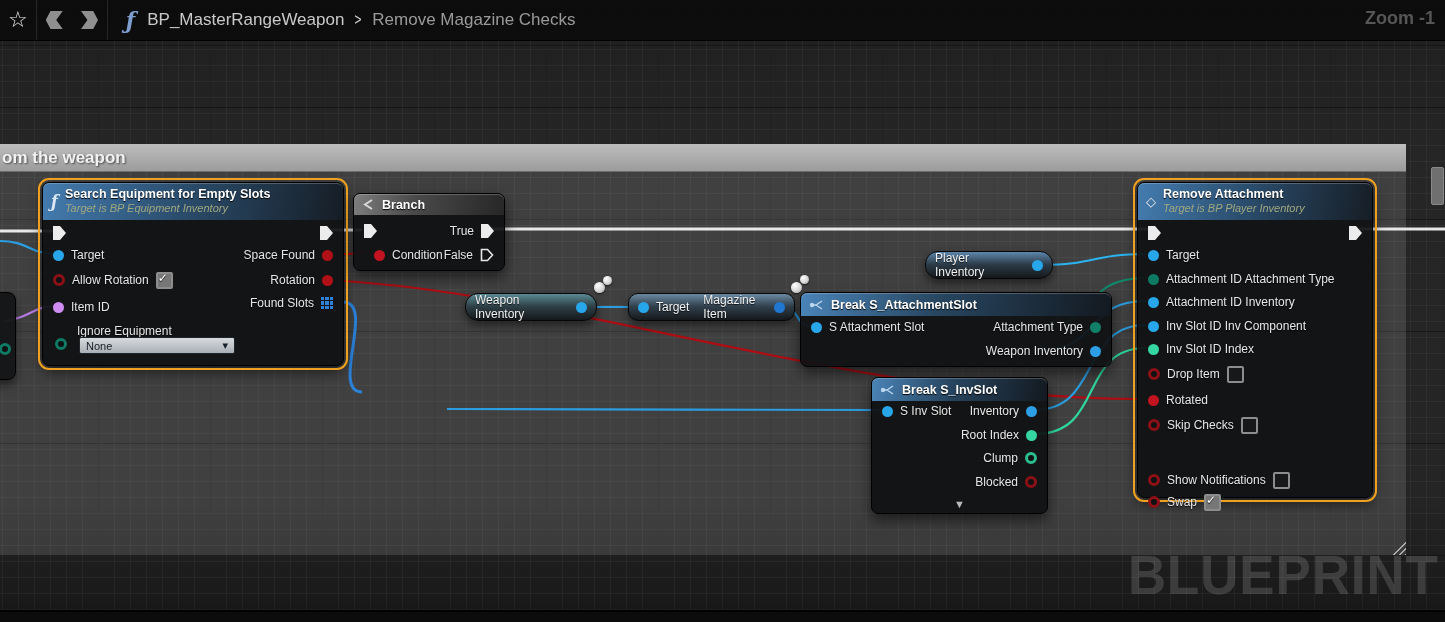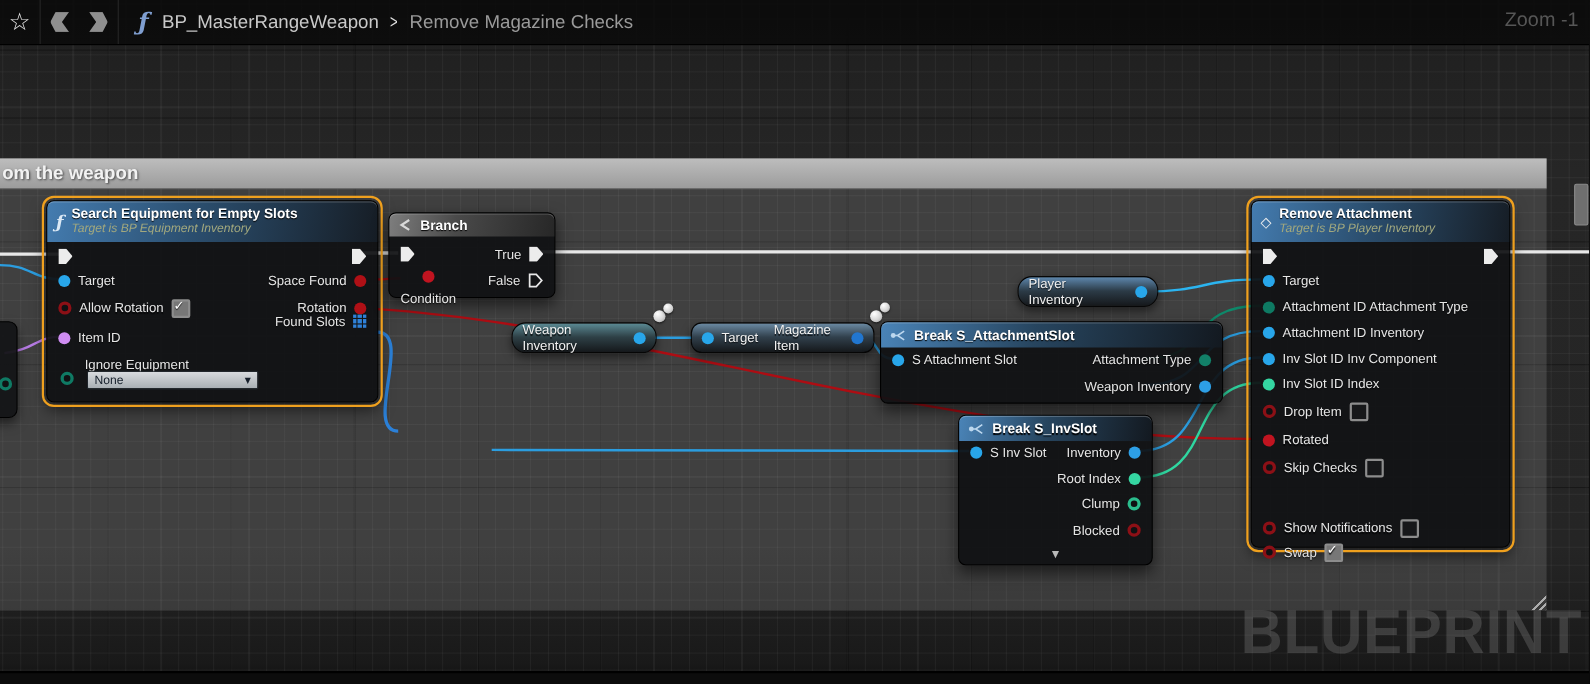--- a/index.html
+++ b/index.html
@@ -19,21 +19,21 @@
   .topbar .vsep{width:1px;height:40px;background:#262626;}
   .star{color:#e8e8e8;font-size:22px;margin:0 8px;line-height:40px;}
   .navarrow{width:17px;height:18px;background:#8f8f8f;margin:0 9px;
     clip-path:polygon(100% 0,62% 50%,100% 100%,28% 100%,0 50%,28% 0);}
   .navarrow.fwd{transform:scaleX(-1);}
   .ficon-top{color:#7f9ed0;font-family:"DejaVu Serif","Liberation Serif",serif;font-style:italic;
     font-weight:bold;font-size:22px;margin:0 12px 0 18px;}
   .crumb-root{color:#c9c9c9;font-size:17px;}
   .crumb-sep{color:#e0e0e0;font-size:17px;margin:0 9px;transform:scaleX(.7);display:inline-block;}
   .crumb-cur{color:#9a9a9a;font-size:17px;}
-  .zoomlbl{position:absolute;right:10px;top:8px;color:#565656;font-size:18px;font-weight:normal;z-index:6;margin-left:42px;}
+  .zoomlbl{position:absolute;right:10px;top:8px;color:#565656;font-size:18px;font-weight:bold;z-index:6;margin-left:42px;}
   
   .comment-body{position:absolute;left:0;top:144px;width:1406px;height:411px;z-index:1;
     background:rgba(205,205,205,.16);border-bottom:1px solid rgba(0,0,0,.35);}
   .comment-hdr{position:absolute;left:0;top:144px;width:1406px;height:27px;z-index:2;
     background:linear-gradient(180deg,#bdbdbd,#9c9c9c);border-bottom:1px solid #6f6f6f;
     display:flex;align-items:center;}
   .comment-hdr span{color:#f2f2f2;font-size:17px;font-weight:bold;margin-left:2px;
     text-shadow:1px 1px 2px rgba(0,0,0,.55);}
   .grip{position:absolute;left:1389px;top:539px;width:17px;height:16px;z-index:3;opacity:.8;
     background:repeating-linear-gradient(135deg,#c9c9c9 0 1.5px,transparent 1.5px 4.5px);
@@ -176,21 +176,21 @@
       <span>▾</span>
     </div>
     <div class="row r" style="right:10px;top:63px;">
       <span class="pin" style="background:#b01016;"></span>
       <span>Space Found</span>
     </div>
     <div class="row r" style="right:10px;top:88px;">
       <span class="pin" style="background:#b01016;"></span>
       <span>Rotation</span>
     </div>
-    <div class="row r" style="right:10px;top:100px;">
+    <div class="row r" style="right:10px;top:111px;">
       <span class="gicon">
           <i></i>
           <i></i>
           <i></i>
           <i></i>
           <i></i>
           <i></i>
           <i></i>
           <i></i>
           <i></i>
@@ -202,21 +202,21 @@
   <div class="node" style="left:353px;top:193px;width:150px;height:76px;">
     <div class="hdr gray">
       <svg width="13" height="13">
           <path d="M10,2 L3,6.5 L10,11" stroke="#d8d8d8" stroke-width="2" fill="none"></path>
         </svg>
       <span class="htitle">Branch</span>
     </div>
     <div class="row" style="left:10px;top:28px;">
         <span class="epin"></span>
       </div>
-    <div class="row" style="left:10px;top:52px;flex-direction:column;">
+    <div class="row" style="left:20px;top:52px;">
       <span class="pin" style="background:#c11420;"></span>
       <span>Condition</span>
     </div>
     <div class="row r" style="right:10px;top:28px;">
       <span class="epin"></span>
       <span>True</span>
     </div>
     <div class="row r" style="right:10px;top:52px;">
       <svg width="14" height="14">
           <path d="M1.5,1.5 L7.5,1.5 L12.5,7 L7.5,12.5 L1.5,12.5 Z" stroke="#e8e8e8" stroke-width="1.6" fill="none"></path>

